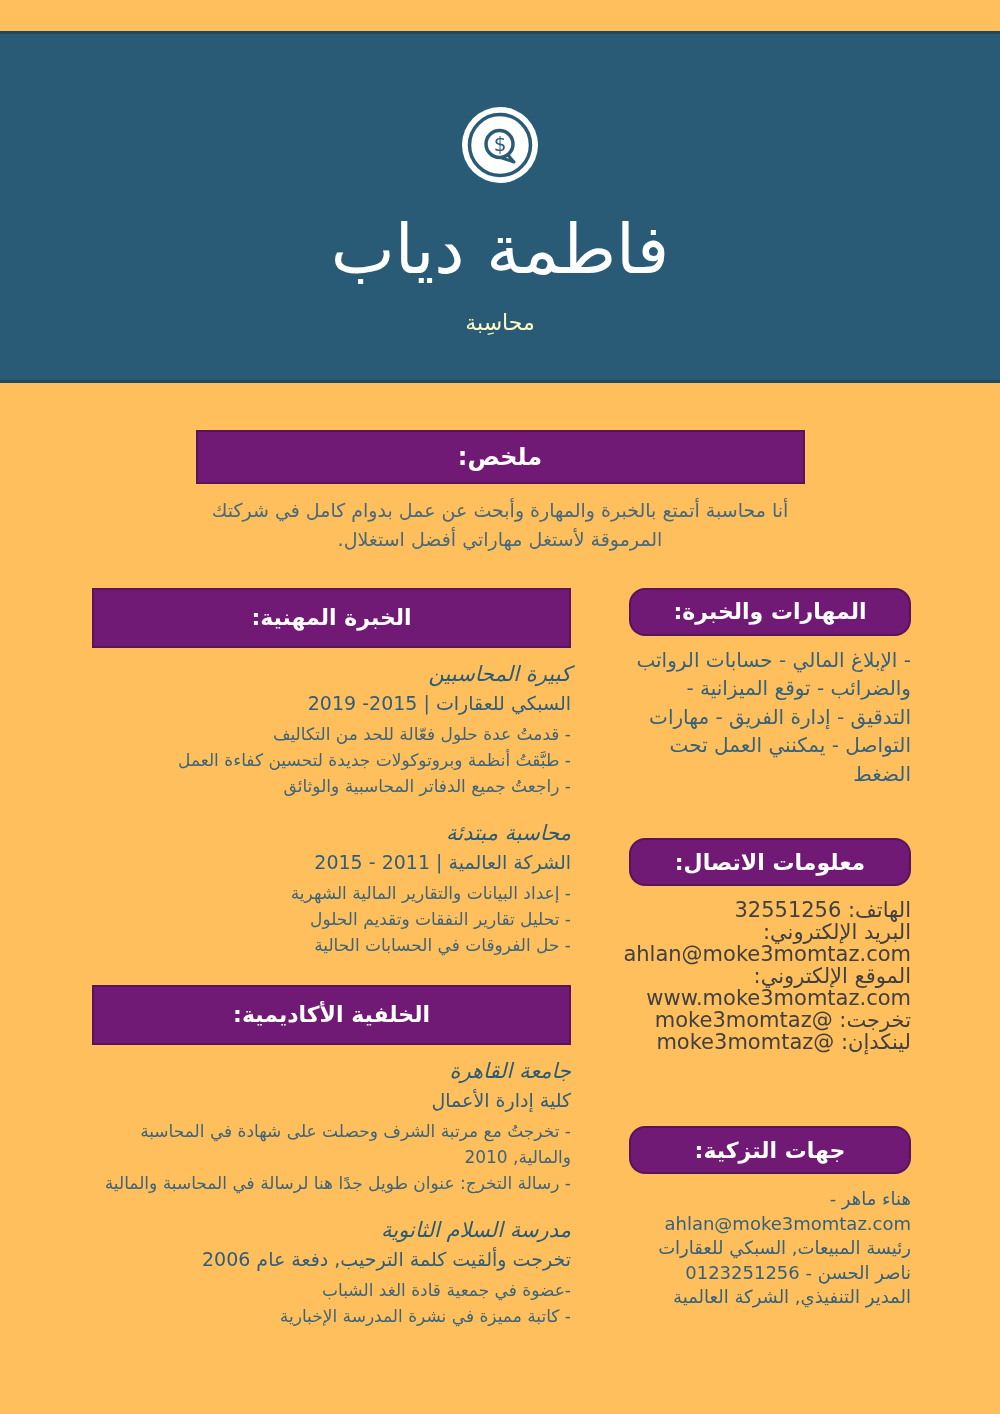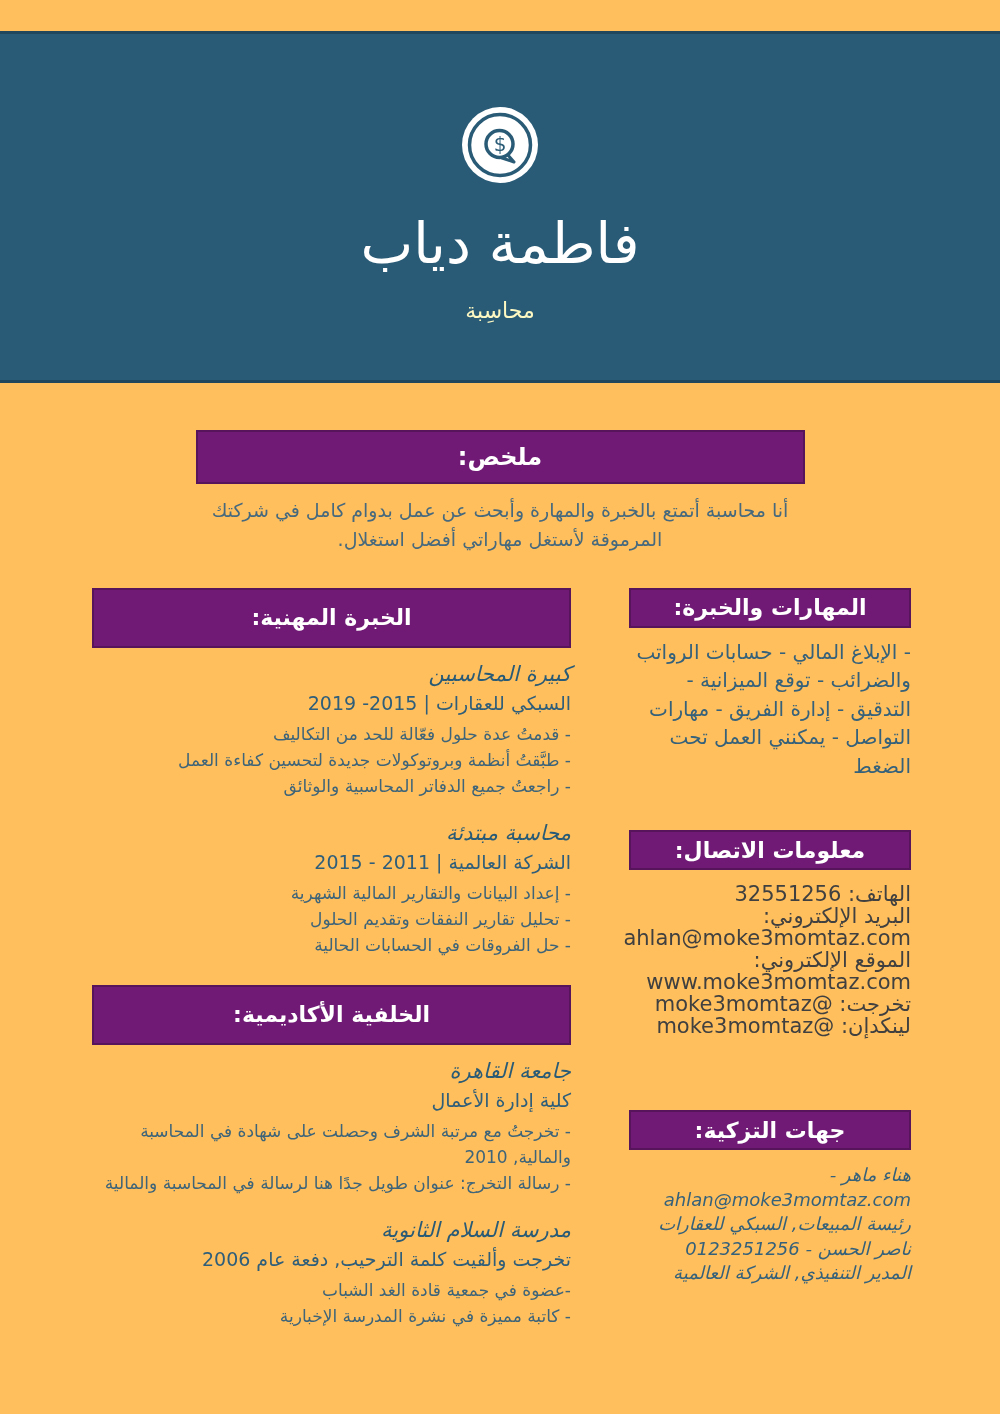--- a/index.html
+++ b/index.html
@@ -23,21 +23,21 @@
     background: #2A5B76;
     border-top: 3px solid rgba(0,0,0,0.22);
     border-bottom: 3px solid rgba(0,0,0,0.22);
     display: flex;
     flex-direction: column;
     align-items: center;
   }
   .logo { margin-top: 72px; width: 78px; height: 78px; }
   .person-name {
     margin-top: 32px;
-    font-size: 56px;
+    font-size: 68px;
     font-weight: normal;
     line-height: 1;
     color: #ffffff;
     letter-spacing: 2px;
   }
   .person-title {
     margin-top: 26px;
     font-size: 22px;
     color: #fef9c3;
     letter-spacing: 9px;
@@ -77,21 +77,21 @@
     margin-top: 33px;
     padding-right: 89px;
     padding-left: 92px;
     gap: 58px;
     align-items: flex-start;
   }
   .side { width: 282px; flex: 0 0 282px; }
   .main { flex: 1; }
 
   .main-bar { height: 60px; }
-  .side-bar { height: 40px; }
+  .side-bar { height: 48px; border-radius: 16px; }
 
   
   .job, .edu { margin-top: 14px; }
   .job + .job { margin-top: 22px; }
   .edu + .edu { margin-top: 22px; }
   .script-title { font-size: 21px; color: #2A5B76; font-style: italic; }
   .company {
     font-size: 19px;
     color: #2F5E7A;
     margin-top: 6px;
@@ -112,21 +112,21 @@
     color: #35617B;
   }
   .contact-bar { margin-top: 50px; }
   .contact-lines { margin-top: 13px; }
   .contact-line {
     font-size: 21px;
     line-height: 22px;
     color: #404040;
   }
   .refs-bar { margin-top: 73px; }
-  .ref-lines { margin-top: 13px; font-style: italic; }
+  .ref-lines { margin-top: 13px; }
   .ref-line {
     font-size: 18px;
     line-height: 24.5px;
     color: #35617B;
   }
 </style>
 </head>
 <body>
 
 <div class="page">

